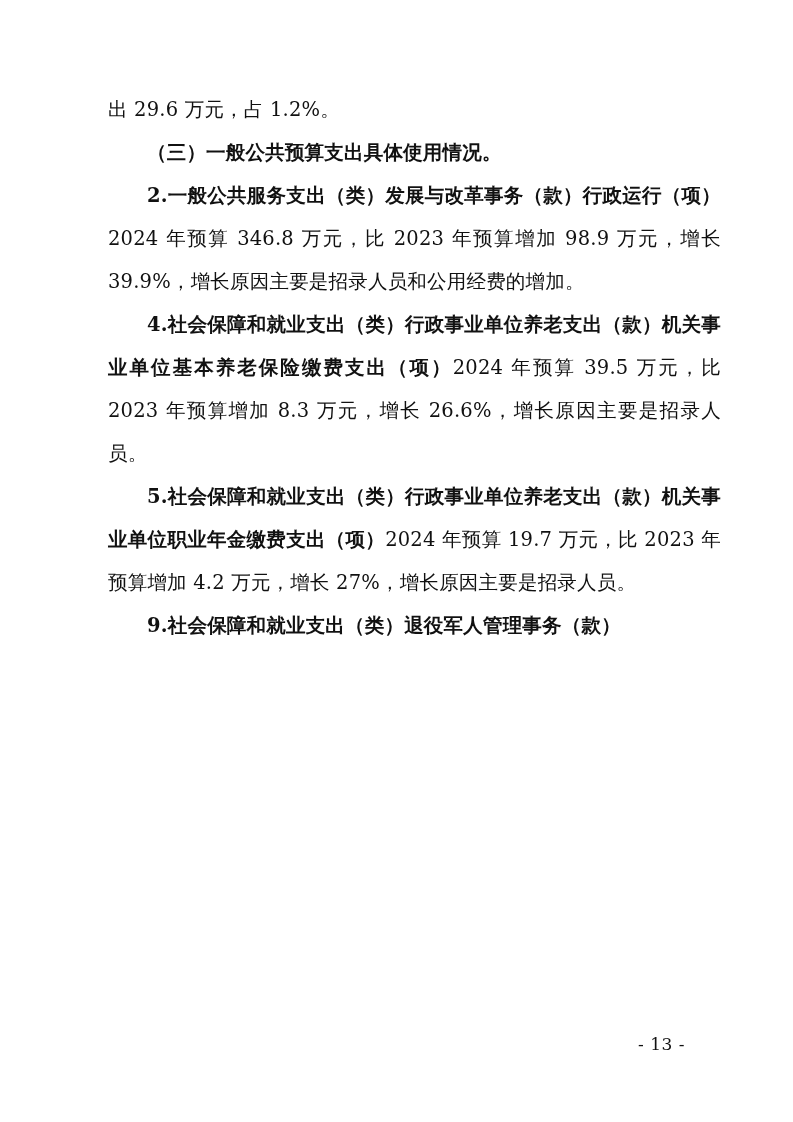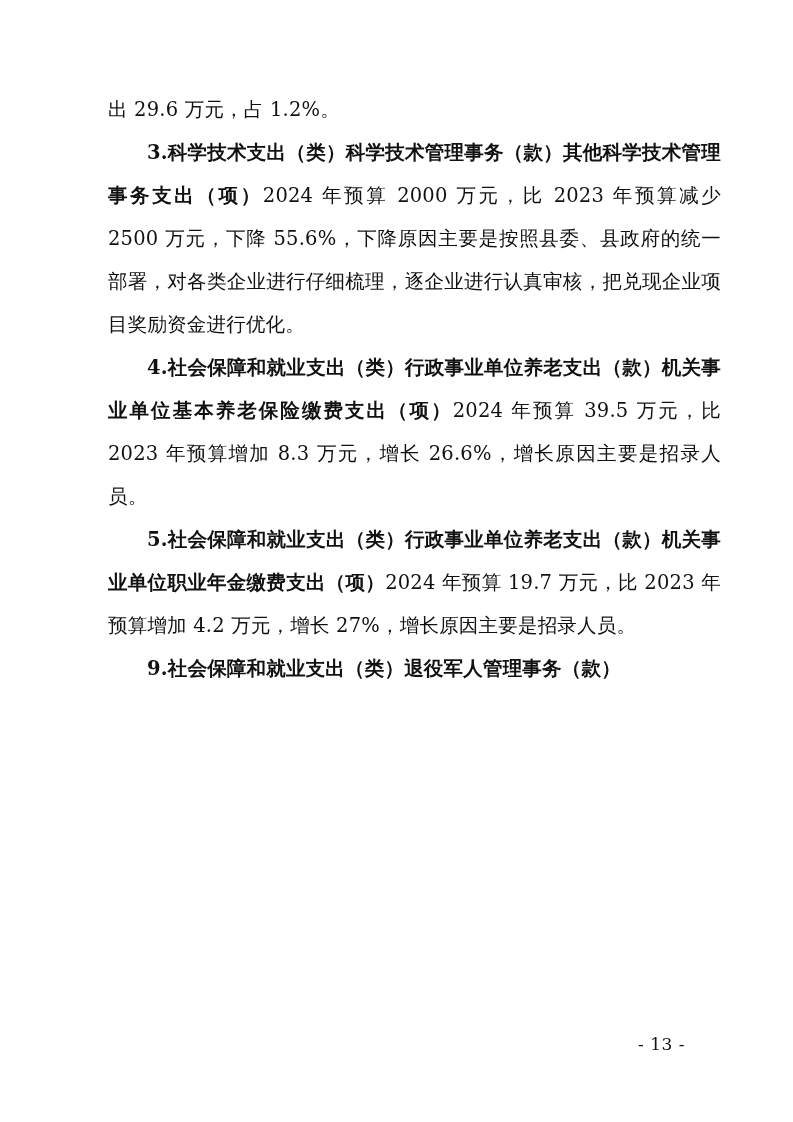--- a/index.html
+++ b/index.html
@@ -52,19 +52,20 @@
     letter-spacing: 0.5px;
     text-align: right;
   }
 </style>
 </head>
 <body>
 
 <div class="page">
   <div class="doc-body">
       <p class="para cont"><span class="">出 29.6 万元，占 1.2%。</span></p>
-      <p class="para"><span class="bold">3.科学技术支出（类）科学技术管理事务（款）其他科学技术管理事务支出（项）</span><span class="">2024 年预算 2000 万元，比 2023 年预算减少 2500 万元，下降 55.6%，下降原因主要是按照县委、县政府的统一部署，对各类企业进行仔细梳理，逐企业进行认真审核，把兑现企业项目奖励资金进行优化。</span></p>
+      <p class="para"><span class="bold">（三）一般公共预算支出具体使用情况。</span></p>
+      <p class="para"><span class="bold">2.一般公共服务支出（类）发展与改革事务（款）行政运行（项）</span><span class="">2024 年预算 346.8 万元，比 2023 年预算增加 98.9 万元，增长 39.9%，增长原因主要是招录人员和公用经费的增加。</span></p>
       <p class="para"><span class="bold">4.社会保障和就业支出（类）行政事业单位养老支出（款）机关事业单位基本养老保险缴费支出（项）</span><span class="">2024 年预算 39.5 万元，比 2023 年预算增加 8.3 万元，增长 26.6%，增长原因主要是招录人员。</span></p>
       <p class="para"><span class="bold">5.社会保障和就业支出（类）行政事业单位养老支出（款）机关事业单位职业年金缴费支出（项）</span><span class="">2024 年预算 19.7 万元，比 2023 年预算增加 4.2 万元，增长 27%，增长原因主要是招录人员。</span></p>
       <p class="para"><span class="bold">9.社会保障和就业支出（类）退役军人管理事务（款）</span></p>
     </div>
   <div class="page-number">- 13 -</div>
 </div>
 
 </body></html>

